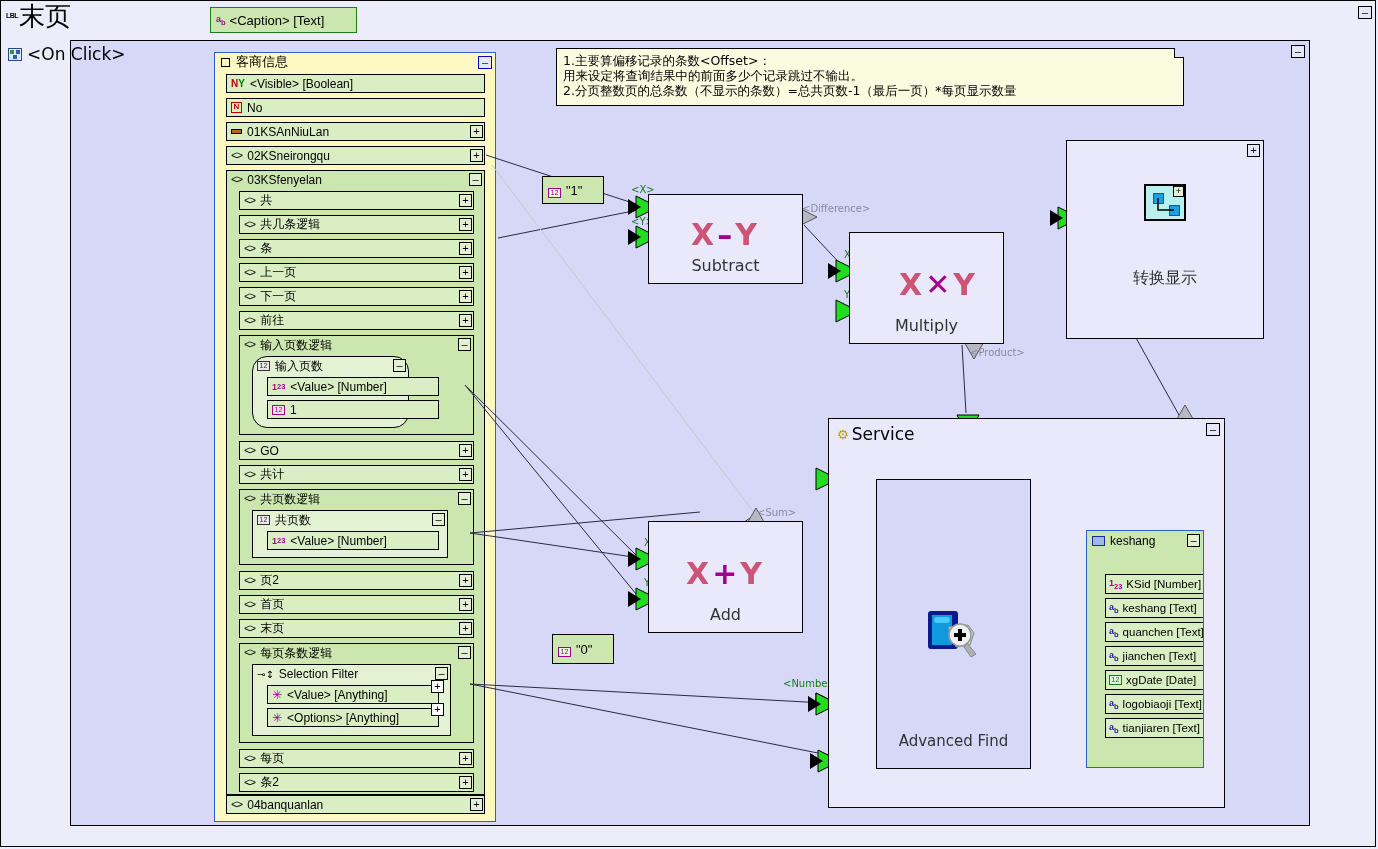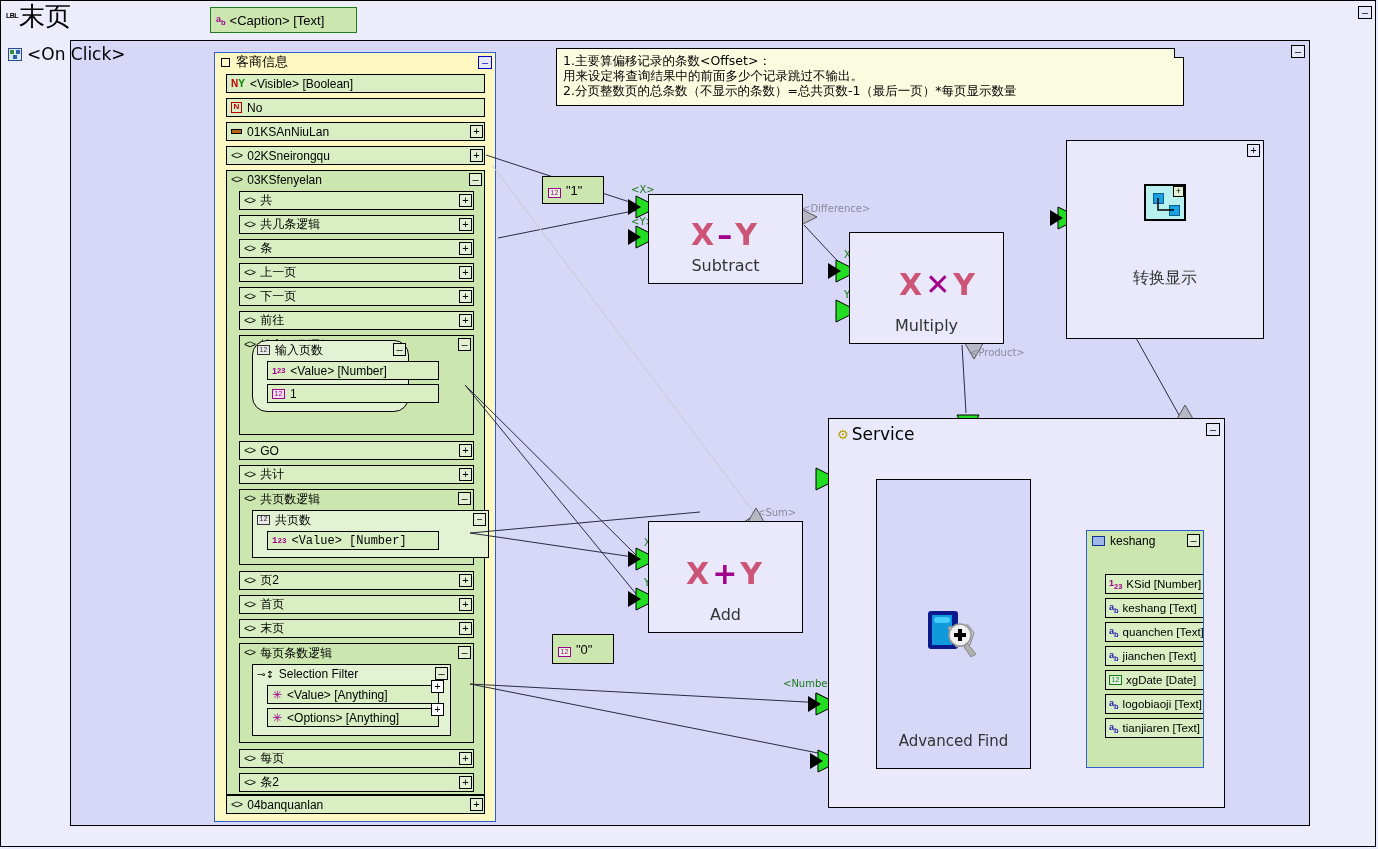--- a/index.html
+++ b/index.html
@@ -329,21 +329,21 @@
       <span class="pmbtn" style="right:1px;top:2px;">+</span>
     </div>
 
     <div class="group" style="left:12px;top:164px;width:235px;height:100px;">
       <div class="ghead">
         <span class="ico-angle" style="margin-right:5px;">&lt;&gt;</span>
         <span>输入页数逻辑</span>
       </div>
       <div class="pmbtn" style="right:2px;top:2px;">–</div>
 
-      <div class="group lvl2" style="left:12px;top:4px;width:157px;height:72px;border-radius:15px;">
+      <div class="group lvl2" style="left:12px;top:20px;width:157px;height:72px;border-radius:15px;">
         <div class="ghead">
           <span class="ico-12" style="margin-right:5px;">12</span>
           <span>输入页数</span>
         </div>
         <div class="pmbtn" style="right:2px;top:2px;">–</div>
         <div class="node" style="left:14px;top:20px;width:172px;height:19px;">
           <span class="ico ico-123">1<sub>2</sub><sub>3</sub></span>
           <span class="txt">&lt;Value&gt; [Number]</span>
         </div>
         <div class="node" style="left:14px;top:43px;width:172px;height:19px;">
@@ -365,21 +365,21 @@
       <span class="txt">共计</span>
       <span class="pmbtn" style="right:1px;top:2px;">+</span>
     </div>
 
     <div class="group" style="left:12px;top:318px;width:235px;height:76px;">
       <div class="ghead">
         <span class="ico-angle" style="margin-right:5px;">&lt;&gt;</span>
         <span>共页数逻辑</span>
       </div>
       <div class="pmbtn" style="right:2px;top:2px;">–</div>
-      <div class="group lvl2" style="left:12px;top:20px;width:237px;height:48px;font-family:Liberation Mono, monospace;">
+      <div class="group lvl2" style="left:12px;top:20px;width:196px;height:48px;">
         <div class="ghead">
           <span class="ico-12" style="margin-right:5px;">12</span>
           <span>共页数</span>
         </div>
         <div class="pmbtn" style="right:2px;top:2px;">–</div>
         <div class="node" style="left:14px;top:20px;width:172px;height:19px;">
           <span class="ico ico-123">1<sub>2</sub><sub>3</sub></span>
           <span class="txt">&lt;Value&gt; [Number]</span>
         </div>
       </div>

